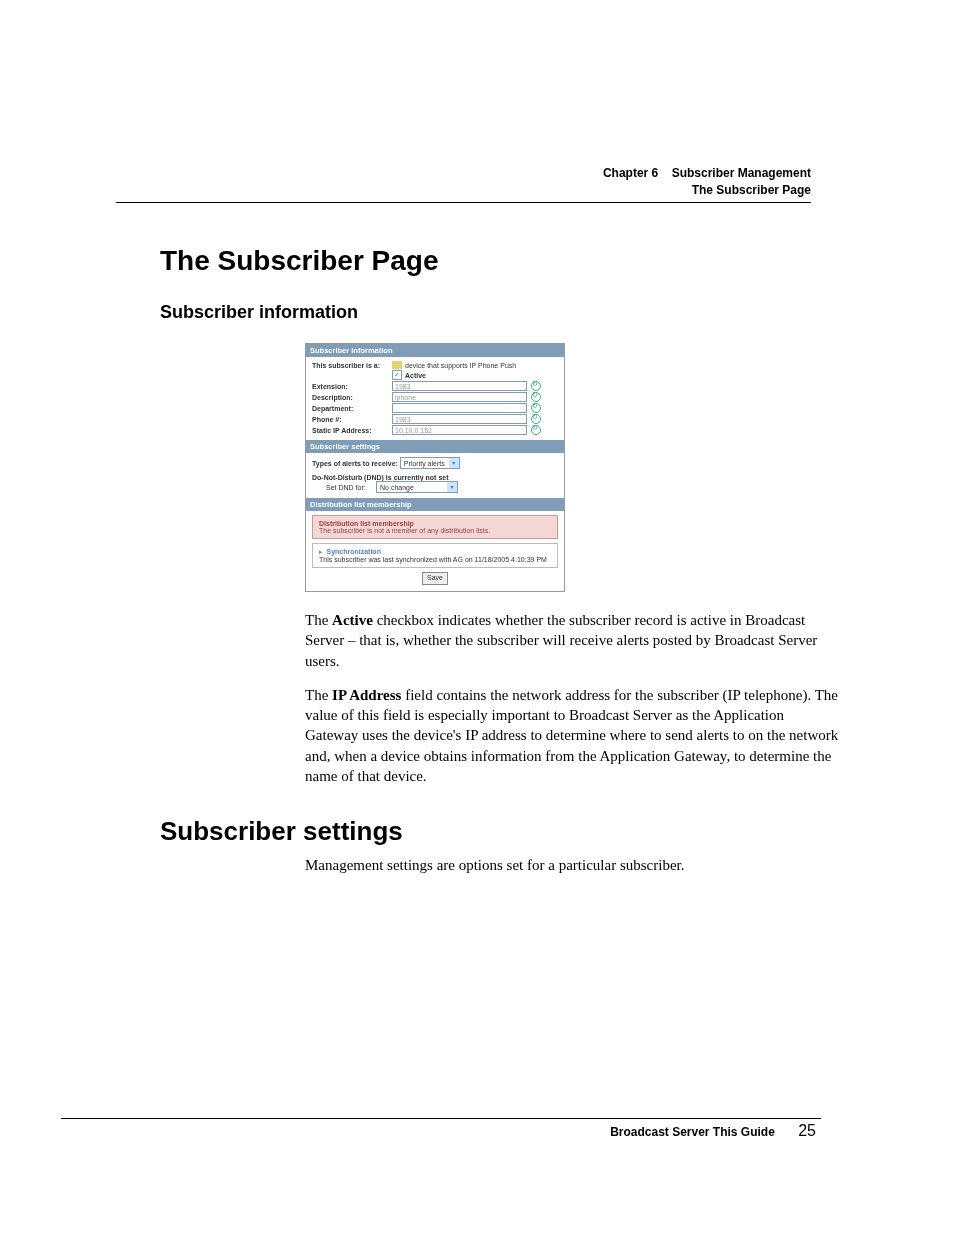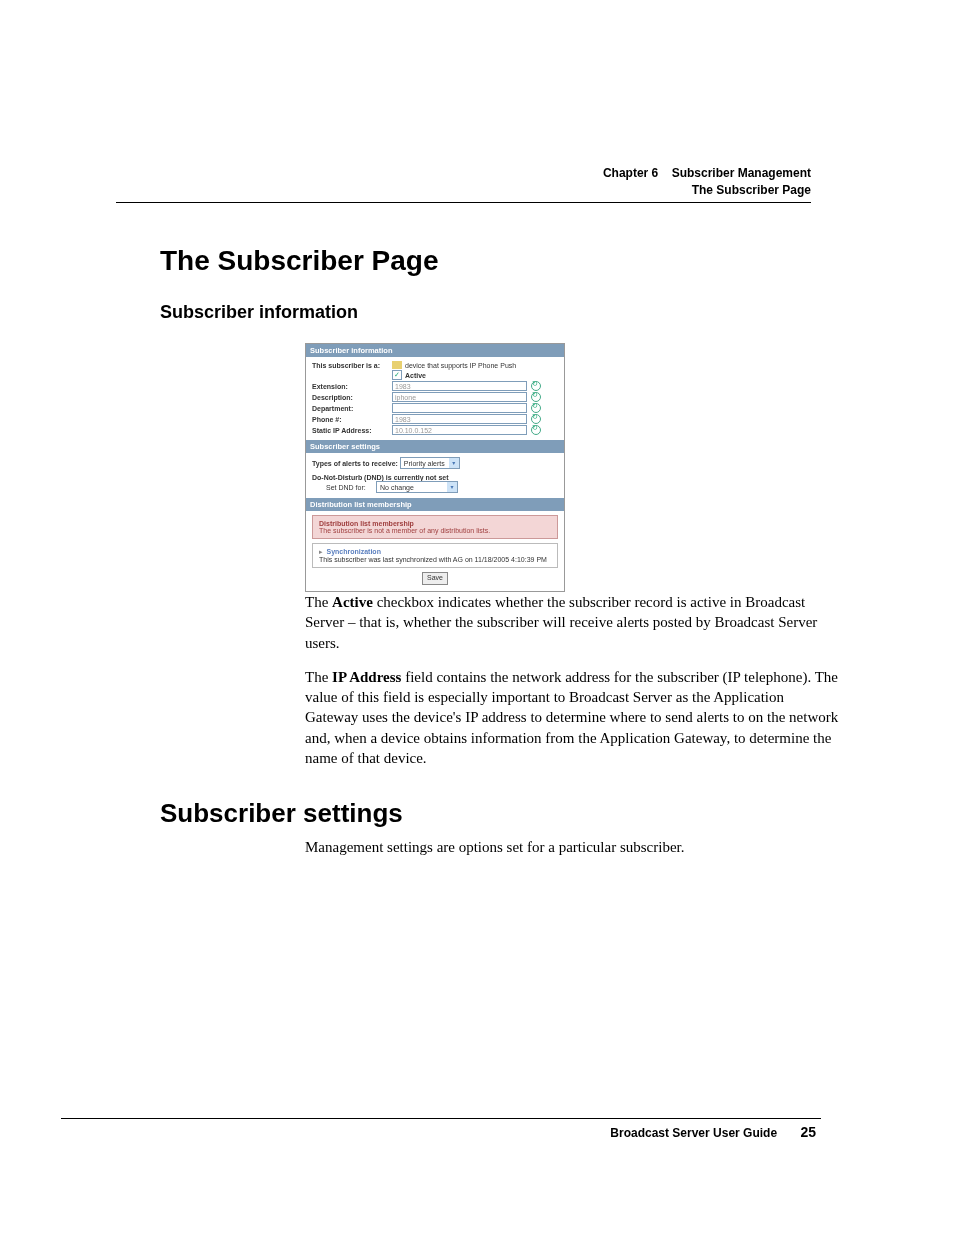--- a/index.html
+++ b/index.html
@@ -45,20 +45,21 @@
     margin: 0 0 20px 0;
   }
   h1.settings-title {
     font-family: Arial, Helvetica, sans-serif;
     font-size: 26px;
     font-weight: bold;
     margin: 30px 0 8px 0;
   }
   .body-text {
     margin-left: 145px;
+    margin-top: 18px;
     line-height: 1.35;
   }
   .body-text p { margin: 0 0 14px 0; }
   .body-text b { font-weight: bold; font-family: inherit; }
 
   
   .panel {
     width: 258px;
     margin: 10px 0 0 145px;
     border: 1px solid #999;
@@ -197,21 +198,21 @@
 
   .footer {
     position: absolute;
     bottom: 95px;
     right: 100px;
     text-align: right;
     font-family: Arial, Helvetica, sans-serif;
     font-size: 12px;
   }
   .footer .guide { font-weight: bold; margin-right: 20px; }
-  .footer .pg { font-weight: bold; font-size: 14px; }
+  .footer .pg { font-weight: normal; font-size: 16px; }
   .hr-top {
     position: absolute;
     top: 202px;
     right: 105px;
     width: 695px;
     border-top: 1px solid #000;
   }
   .hr-bot {
     position: absolute;
     bottom: 116px;
@@ -351,17 +352,17 @@
 
     <div class="body-text" style="margin-top:0;">
       <p>Management settings are options set for a particular subscriber.</p>
     </div>
 
   </div>
 
   <div class="hr-bot"></div>
 
   <div class="footer">
-    <span class="guide">Broadcast Server User Guide</span>
+    <span class="guide">Broadcast Server This Guide</span>
     <span class="pg">25</span>
   </div>
 
 </div>
 
 </body></html>

